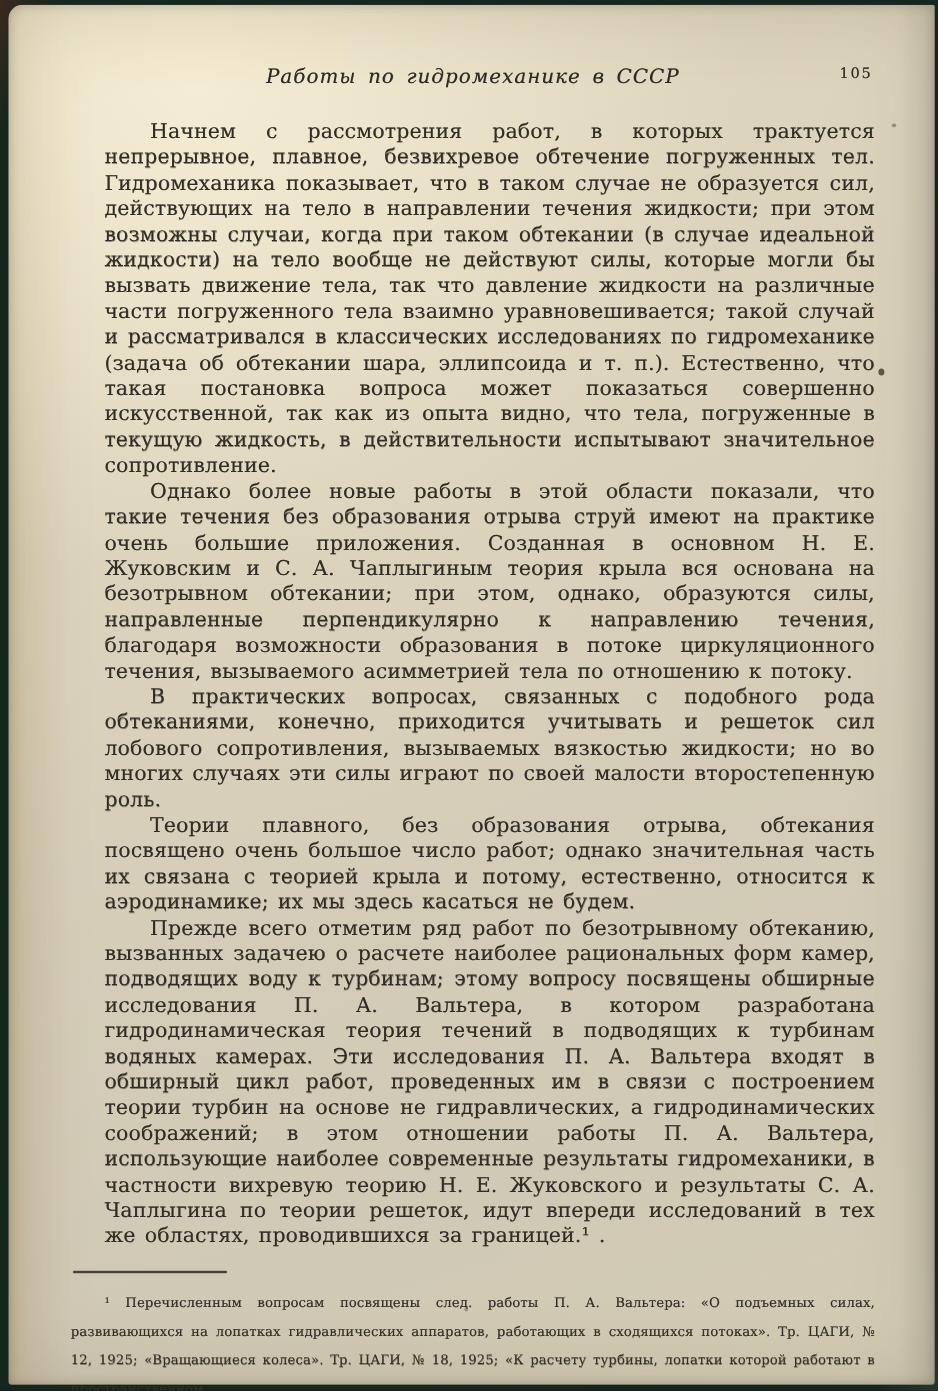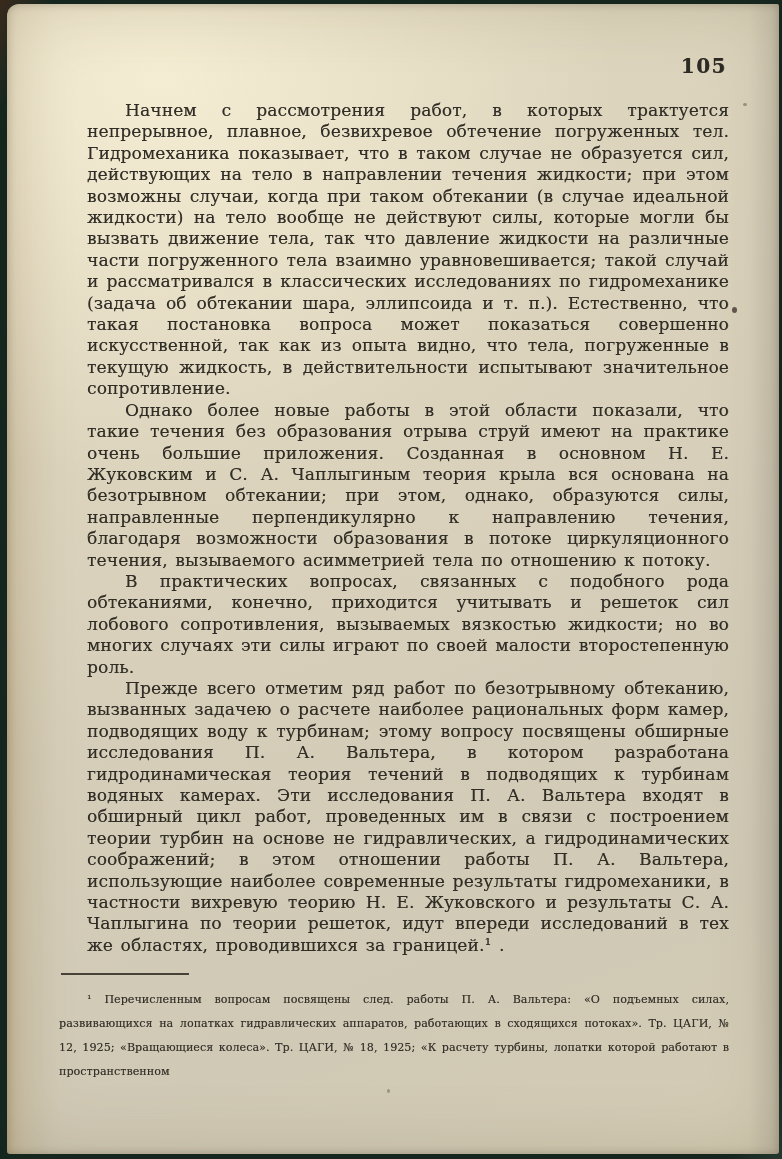--- a/index.html
+++ b/index.html
@@ -57,25 +57,24 @@
     font-style: italic;
     font-size: 16.5px;
     letter-spacing: 0.9px;
     word-spacing: 3.5px;
     text-shadow: 0.3px 0.3px 0.5px rgba(45,42,35,0.55);
   }
   .page-number {
     position: absolute;
     right: 2px;
     top: 0;
-    font-size: 20px;
+    font-size: 12px;
     letter-spacing: 1.5px;
     font-style: normal;
     text-shadow: 0.3px 0.3px 0.5px rgba(45,42,35,0.55);
-    font-weight: bold;
   }
   .body-text {
     margin-top: 22px;
     font-size: 17px;
     line-height: 21.4px;
     text-align: justify;
     color: #302d26;
     letter-spacing: 0.15px;
     word-spacing: 2px;
     text-shadow: 0.3px 0.3px 0.45px rgba(52,46,35,0.5);
@@ -105,27 +104,29 @@
 </style>
 </head>
 <body>
 
 <div class="photo">
   <div class="paper">
 
     <div class="content">
 
       <div class="running-header">
+        <span class="running-title">Работы по гидромеханике в СССР</span>
         <span class="page-number">105</span>
       </div>
 
       <div class="body-text">
         <p>Начнем с рассмотрения работ, в которых трактуется непрерывное, плавное, безвихревое обтечение погруженных тел. Гидромеханика показывает, что в таком случае не образуется сил, действующих на тело в направлении течения жидкости; при этом возможны случаи, когда при таком обтекании (в случае идеальной жидкости) на тело вообще не действуют силы, которые могли бы вызвать движение тела, так что давление жидкости на различные части погруженного тела взаимно уравновешивается; такой случай и рассматривался в классических исследованиях по гидромеханике (задача об обтекании шара, эллипсоида и т. п.). Естественно, что такая постановка вопроса может показаться совершенно искусственной, так как из опыта видно, что тела, погруженные в текущую жидкость, в действительности испытывают значительное сопротивление.</p>
         <p>Однако более новые работы в этой области показали, что такие течения без образования отрыва струй имеют на практике очень большие приложения. Созданная в основном Н. Е. Жуковским и С. А. Чаплыгиным теория крыла вся основана на безотрывном обтекании; при этом, однако, образуются силы, направленные перпендикулярно к направлению течения, благодаря возможности образования в потоке циркуляционного течения, вызываемого асимметрией тела по отношению к потоку.</p>
         <p>В практических вопросах, связанных с подобного рода обтеканиями, конечно, приходится учитывать и решеток сил лобового сопротивления, вызываемых вязкостью жидкости; но во многих случаях эти силы играют по своей малости второстепенную роль.</p>
+        <p>Теории плавного, без образования отрыва, обтекания посвящено очень большое число работ; однако значительная часть их связана с теорией крыла и потому, естественно, относится к аэродинамике; их мы здесь касаться не будем.</p>
         <p>Прежде всего отметим ряд работ по безотрывному обтеканию, вызванных задачею о расчете наиболее рациональных форм камер, подводящих воду к турбинам; этому вопросу посвящены обширные исследования П. А. Вальтера, в котором разработана гидродинамическая теория течений в подводящих к турбинам водяных камерах. Эти исследования П. А. Вальтера входят в обширный цикл работ, проведенных им в связи с построением теории турбин на основе не гидравлических, а гидродинамических соображений; в этом отношении работы П. А. Вальтера, использующие наиболее современные результаты гидромеханики, в частности вихревую теорию Н. Е. Жуковского и результаты С. А. Чаплыгина по теории решеток, идут впереди исследований в тех же областях, проводившихся за границей.¹ .</p>
       </div>
 
       <hr class="footnote-rule">
 
       <p class="footnote">¹ Перечисленным вопросам посвящены след. работы П. А. Вальтера: «О подъемных силах, развивающихся на лопатках гидравлических аппаратов, работающих в сходящихся потоках». Тр. ЦАГИ, № 12, 1925; «Вращающиеся колеса». Тр. ЦАГИ, № 18, 1925; «К расчету турбины, лопатки которой работают в пространственном</p>
 
     </div>
 
     <span class="speck s1"></span>

